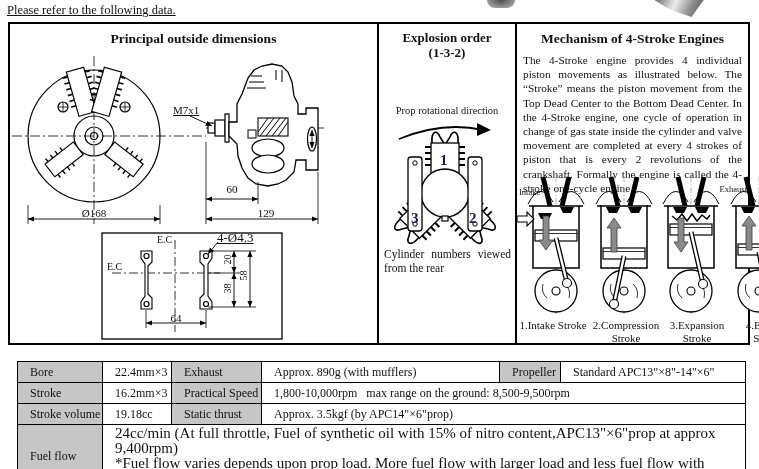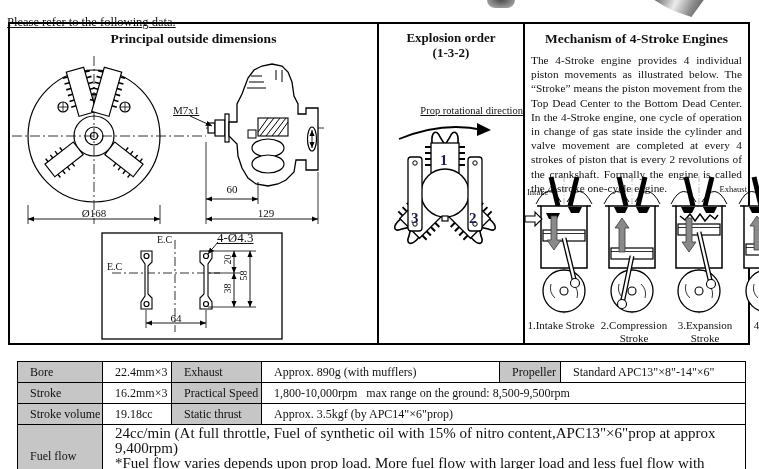--- a/index.html
+++ b/index.html
@@ -1,37 +1,37 @@
 <!DOCTYPE html>
 <html><head>
 <meta charset="utf-8">
 <style>
   html,body{margin:0;padding:0;background:#e9e9e9;}
   .page{position:relative;width:759px;height:469px;background:#fff;overflow:hidden;
         font-family:"Liberation Serif", serif;color:#111;}
-  .note{position:absolute;left:7px;top:3px;font-size:12.5px;text-decoration:underline;margin-top:12px;}
+  .note{position:absolute;left:7px;top:3px;font-size:12.5px;text-decoration:underline;}
   .frag1{position:absolute;left:487px;top:0;width:28px;height:8px;
          background:radial-gradient(ellipse at 50% 0%,#4a4a4a,#9a9a9a 70%,#cfcfcf);
          border-radius:0 0 14px 14px;}
   .frag2{position:absolute;left:650px;top:0;width:56px;height:17px;
          background:linear-gradient(115deg,#6e6e6e 8%,#ececec 42%,#8c8c8c 70%,#555 95%);
          clip-path:polygon(8% 0,96% 0,74% 100%,40% 62%,22% 30%);}
   .mainbox{position:absolute;left:8px;top:22px;width:742px;height:323px;
            border:2px solid #000;box-sizing:border-box;display:flex;}
   .p-left{position:relative;width:367px;flex:none;}
-  .p-mid{position:relative;width:136px;flex:none;border-left:2px solid #000;border-right:2px solid #000;padding-left:8px;}
+  .p-mid{position:relative;width:136px;flex:none;border-left:2px solid #000;border-right:2px solid #000;}
   .p-right{position:relative;flex:1;}
   .ptitle{position:absolute;left:0;right:0;top:7px;text-align:center;font-weight:bold;font-size:13.5px;}
   .ptitle2{position:absolute;left:0;right:0;top:6px;text-align:center;font-weight:bold;font-size:13px;line-height:15px;white-space:pre-line;}
   svg{position:absolute;display:block;}
   .dimlab{position:absolute;font-size:11px;white-space:nowrap;}
   .dimlab.c{transform:translateX(-50%);}
   .rot{transform:translateX(-50%) rotate(-90deg);transform-origin:center;}
   .ul{text-decoration:underline;}
-  .propdir{position:absolute;left:0;right:0;top:81px;text-align:right;font-size:10.5px;text-decoration:underline;}
+  .propdir{position:absolute;left:0;right:0;top:81px;text-align:center;font-size:10.5px;}
   .cylnum{position:absolute;font-weight:bold;font-size:15px;color:#1b1b4d;}
   .midcap{position:absolute;left:5px;right:4px;top:223px;font-size:11.5px;line-height:14px;text-align:justify;}
   .mechbody{position:absolute;left:6px;right:6px;top:29px;font-size:11.3px;line-height:14.2px;text-align:justify;}
   .iolab{position:absolute;font-size:8.5px;}
   .caps{position:absolute;left:1px;top:295px;display:flex;font-size:11px;line-height:12.5px;text-align:center;}
   .caps div{flex:none;}
   .spec{position:absolute;left:17px;top:361px;width:728px;border-collapse:collapse;
         font-size:12px;table-layout:fixed;}
   .spec td{border:1.4px solid #000;padding:1px 12px;vertical-align:middle;overflow:hidden;white-space:nowrap;}
   .spec td.h{background:#c6c6c6;}
@@ -265,20 +265,21 @@
         <circle cx="36" cy="105" r="2.2" fill="#fff" stroke="#000"></circle>
         <rect x="89" y="38" width="14" height="74" rx="3" fill="#fff" stroke="#000" stroke-width="1.3"></rect>
         <circle cx="96" cy="44" r="2.2" fill="#fff" stroke="#000"></circle>
         <circle cx="96" cy="105" r="2.2" fill="#fff" stroke="#000"></circle>
       </svg>
 
       <span class="cylnum" style="left:61px;top:128px;">1</span>
       <span class="cylnum" style="left:32px;top:186px;">3</span>
       <span class="cylnum" style="left:90px;top:186px;">2</span>
 
+      <div class="midcap">Cylinder numbers viewed from the rear</div>
     </div>
 
     <div class="p-right">
       <div class="ptitle">Mechanism of 4-Stroke Engines</div>
       <div class="mechbody">The 4-Stroke engine provides 4 individual piston movements as illustrated below. The “Stroke” means the piston movement from the Top Dead Center to the Bottom Dead Center. In the 4-Stroke engine, one cycle of operation in change of gas state inside the cylinder and valve movement are completed at every 4 strokes of piston that is every 2 revolutions of the crankshaft. Formally the engine is called the 4-stroke one-cycle engine.</div>
 
       <span class="iolab" style="left:2px;top:163px;">Intake</span>
       <span class="iolab" style="right:1px;top:160px;">Exhaust</span>
 
       <svg style="left:0;top:150px;" width="287" height="144" viewBox="0 0 287 144">

